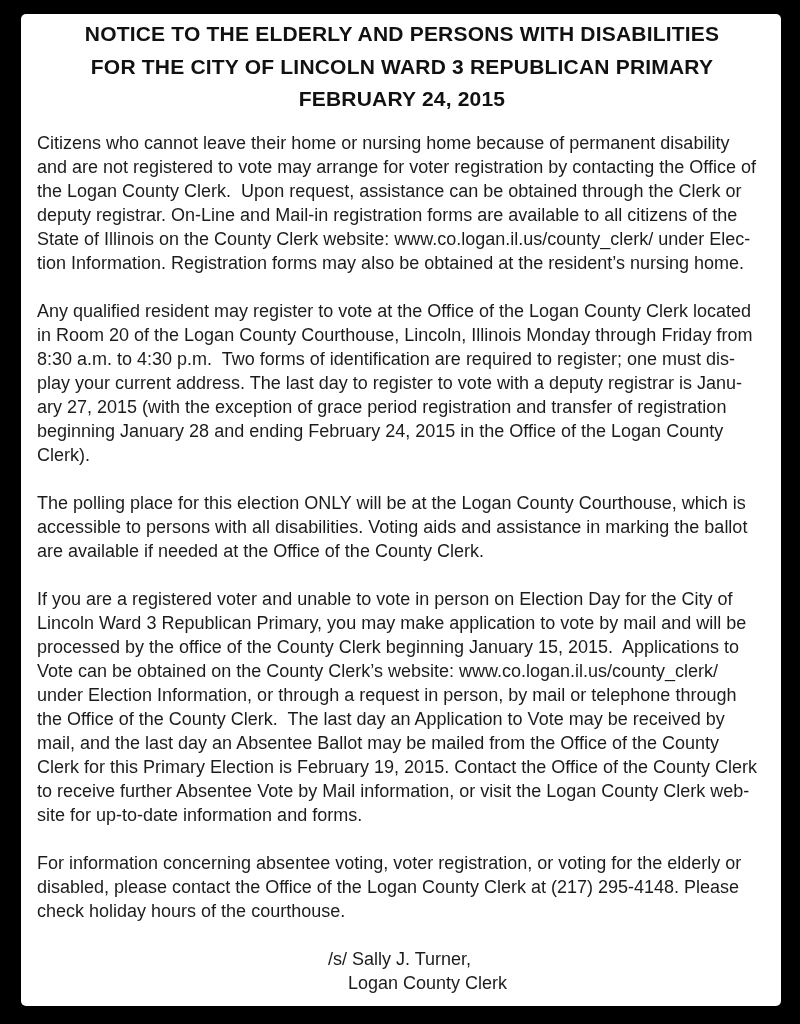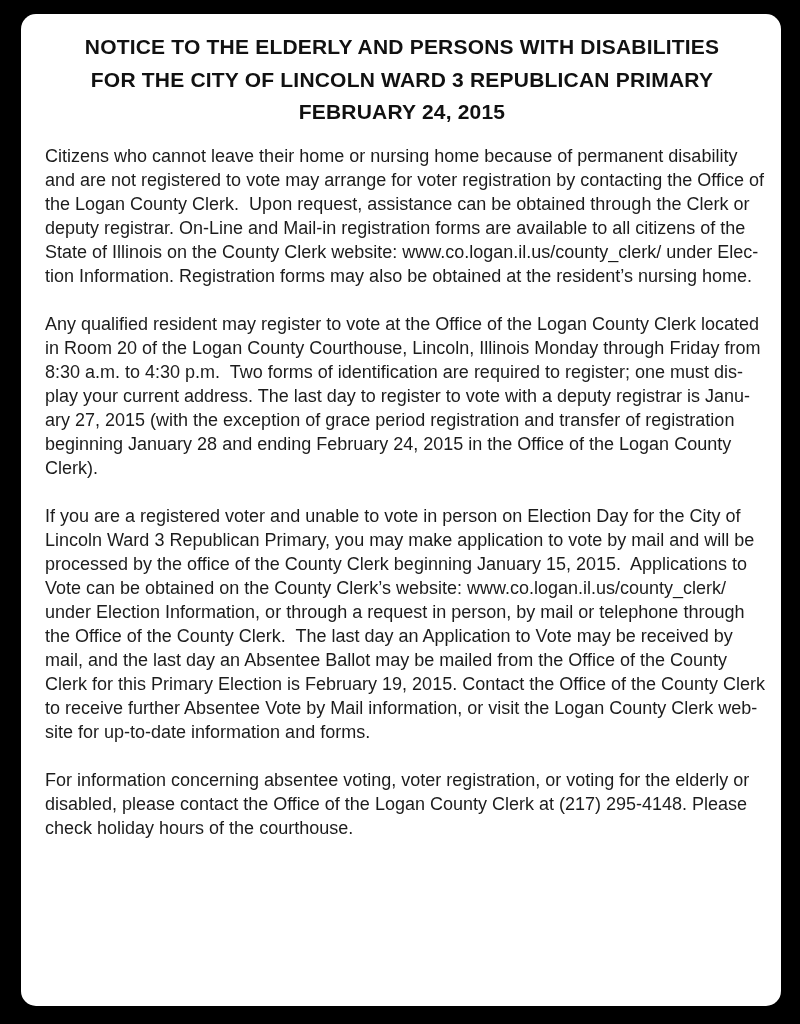--- a/index.html
+++ b/index.html
@@ -12,42 +12,42 @@
     height: 1024px;
     background: #000000;
     box-sizing: border-box;
     padding: 14px 19px 18px 21px;
     overflow: hidden;
   }
   .page {
     width: 100%;
     height: 100%;
     background: #ffffff;
-    border-radius: 15px;
+    border-radius: 5px;
     box-sizing: border-box;
-    padding: 17px 14px 0 16px;
+    padding: 4px 14px 0 16px;
     overflow: hidden;
     font-family: "Liberation Sans", "DejaVu Sans", sans-serif;
     color: #1c1c1c;
   }
   .heading {
     font-size: 21px;
     font-weight: bold;
     line-height: 32.5px;
     text-align: center;
     white-space: pre-line;
     letter-spacing: 0.2px;
     margin: 0 0 15px 0;
     color: #111111;
   }
   .para {
     font-size: 18px;
     line-height: 24px;
     white-space: pre-wrap;
-    margin: 0 0 24px 8px;
+    margin: 0 0 24px 0;
   }
   .signature {
     font-size: 18px;
     line-height: 24px;
   }
   .sig-line1 { margin-left: 291px; }
   .sig-line2 { margin-left: 311px; }
 </style>
 </head>
 <body>
@@ -67,31 +67,38 @@
 tion Information. Registration forms may also be obtained at the resident’s nursing home.</p>
 
     <p class="para">Any qualified resident may register to vote at the Office of the Logan County Clerk located
 in Room 20 of the Logan County Courthouse, Lincoln, Illinois Monday through Friday from
 8:30 a.m. to 4:30 p.m.  Two forms of identification are required to register; one must dis-
 play your current address. The last day to register to vote with a deputy registrar is Janu-
 ary 27, 2015 (with the exception of grace period registration and transfer of registration
 beginning January 28 and ending February 24, 2015 in the Office of the Logan County
 Clerk).</p>
 
+    <p class="para">The polling place for this election ONLY will be at the Logan County Courthouse, which is
+accessible to persons with all disabilities. Voting aids and assistance in marking the ballot
+are available if needed at the Office of the County Clerk.</p>
 
     <p class="para">If you are a registered voter and unable to vote in person on Election Day for the City of
 Lincoln Ward 3 Republican Primary, you may make application to vote by mail and will be
 processed by the office of the County Clerk beginning January 15, 2015.  Applications to
 Vote can be obtained on the County Clerk’s website: www.co.logan.il.us/county_clerk/
 under Election Information, or through a request in person, by mail or telephone through
 the Office of the County Clerk.  The last day an Application to Vote may be received by
 mail, and the last day an Absentee Ballot may be mailed from the Office of the County
 Clerk for this Primary Election is February 19, 2015. Contact the Office of the County Clerk
 to receive further Absentee Vote by Mail information, or visit the Logan County Clerk web-
 site for up-to-date information and forms.</p>
 
     <p class="para">For information concerning absentee voting, voter registration, or voting for the elderly or
 disabled, please contact the Office of the Logan County Clerk at (217) 295-4148. Please
 check holiday hours of the courthouse.</p>
 
+    <div class="signature">
+      <div class="sig-line1">/s/ Sally J. Turner,</div>
+      <div class="sig-line2">Logan County Clerk</div>
+    </div>
 
   </div>
 </div>
 
 </body></html>

